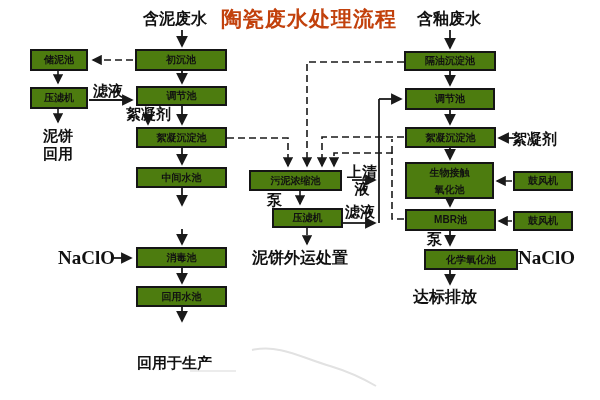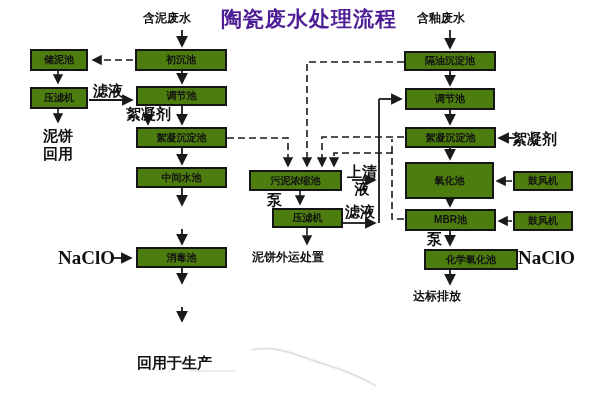--- a/index.html
+++ b/index.html
@@ -10,21 +10,21 @@
   #connectors{position:absolute;left:0;top:0;width:600px;height:400px;}
   .box{
     position:absolute;box-sizing:border-box;border:2px solid #151515;background:#4d7c0f;
     display:flex;align-items:center;justify-content:center;
     font-weight:bold;font-size:10px;line-height:16px;white-space:nowrap;text-align:center;
   }
   .box.two-line{flex-direction:column;line-height:17px;}
   .lbl{
     position:absolute;font-weight:bold;font-size:15px;line-height:17px;white-space:nowrap;
   }
-  .lbl.big{font-size:12px;}
+  .lbl.big{font-size:16px;}
   .lbl.two-line{white-space:normal;text-align:center;}
   .lbl.serif{font-family:"Liberation Serif","DejaVu Serif",serif;font-weight:bold;font-size:19px;}
   #title{
     position:absolute;left:221px;top:5px;font-size:21px;font-weight:bold;letter-spacing:1px;
   }
   .conn{fill:none;stroke:#1a1a1a;stroke-width:1.8px;}
   .conn.dashed{stroke-dasharray:7 4;stroke-width:1.6px;}
   .wm{fill:none;stroke:#e2e2e2;stroke-width:2px;}
 </style>
 </head>
@@ -76,39 +76,41 @@
     <path class="conn dashed" d="M404,62 H307 V166" marker-end="url(#ah)"></path>
     <path class="conn dashed" d="M404,137 H322 V166" marker-end="url(#ah)"></path>
     <path class="conn dashed" d="M404,219 H392 V153 H334 V166" marker-end="url(#ah)"></path>
     <path class="conn dashed" d="M392,153 V139"></path>
     <path class="conn dashed" d="M300,191 V204" marker-end="url(#ah)"></path>
     <path class="conn dashed" d="M307,228 V244" marker-end="url(#ah)"></path>
     <path class="conn dashed" d="M512,181 H497" marker-end="url(#ah)"></path>
     <path class="conn dashed" d="M512,221 H499" marker-end="url(#ah)"></path>
   </svg>
 
-  <div id="title" style="color: #4c1d95;">陶瓷废水处理流程</div>
+  <div id="title" style="color: #c2410c;">陶瓷废水处理流程</div>
   <div class="lbl big" style="left:143px;top:10px;">含泥废水</div>
   <div class="lbl big" style="left:417px;top:10px;">含釉废水</div>
 
   <div class="box" style="left:30px;top:49px;width:58px;height:22px;">储泥池</div>
   <div class="box" style="left:135px;top:49px;width:92px;height:22px;text-align:right;">初沉池</div>
   <div class="box" style="left:30px;top:87px;width:58px;height:22px;">压滤机</div>
   <div class="box" style="left:136px;top:86px;width:91px;height:20px;">调节池</div>
   <div class="box" style="left:136px;top:127px;width:91px;height:21px;">絮凝沉淀池</div>
   <div class="box" style="left:136px;top:167px;width:91px;height:21px;">中间水池</div>
   <div class="box" style="left:136px;top:247px;width:91px;height:21px;">消毒池</div>
+  <div class="box" style="left:136px;top:286px;width:91px;height:21px;">回用水池</div>
 
   <div class="box" style="left:249px;top:170px;width:93px;height:21px;">污泥浓缩池</div>
   <div class="box" style="left:272px;top:208px;width:71px;height:20px;">压滤机</div>
 
   <div class="box" style="left:404px;top:51px;width:92px;height:20px;text-align:right;">隔油沉淀池</div>
   <div class="box" style="left:405px;top:88px;width:90px;height:22px;">调节池</div>
   <div class="box" style="left:405px;top:127px;width:91px;height:21px;">絮凝沉淀池</div>
   <div class="box two-line" style="left:405px;top:162px;width:89px;height:37px;">
+    <span>生物接触</span>
     <span>氧化池</span>
   </div>
   <div class="box" style="left:405px;top:209px;width:91px;height:22px;">MBR池</div>
   <div class="box" style="left:424px;top:249px;width:94px;height:21px;">化学氧化池</div>
   <div class="box" style="left:513px;top:171px;width:60px;height:20px;">鼓风机</div>
   <div class="box" style="left:513px;top:211px;width:60px;height:20px;">鼓风机</div>
 
   <div class="lbl" style="left:93px;top:82px;">滤液</div>
   <div class="lbl" style="left:126px;top:105px;">絮凝剂</div>
   <div class="lbl two-line" style="left:37px;top:127px;width:42px;line-height:18px;">

